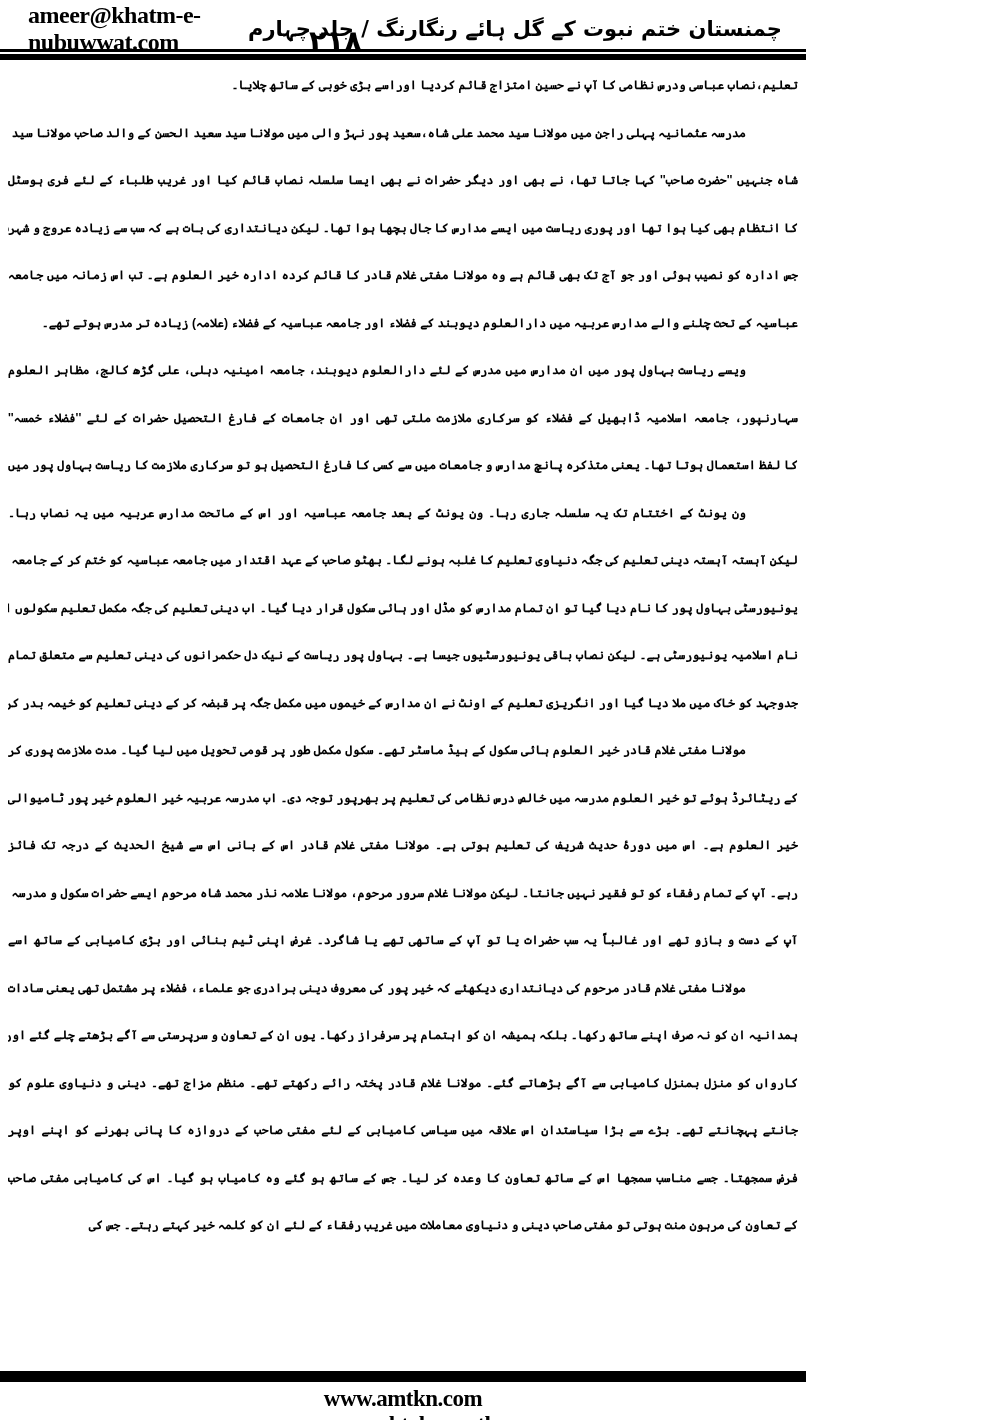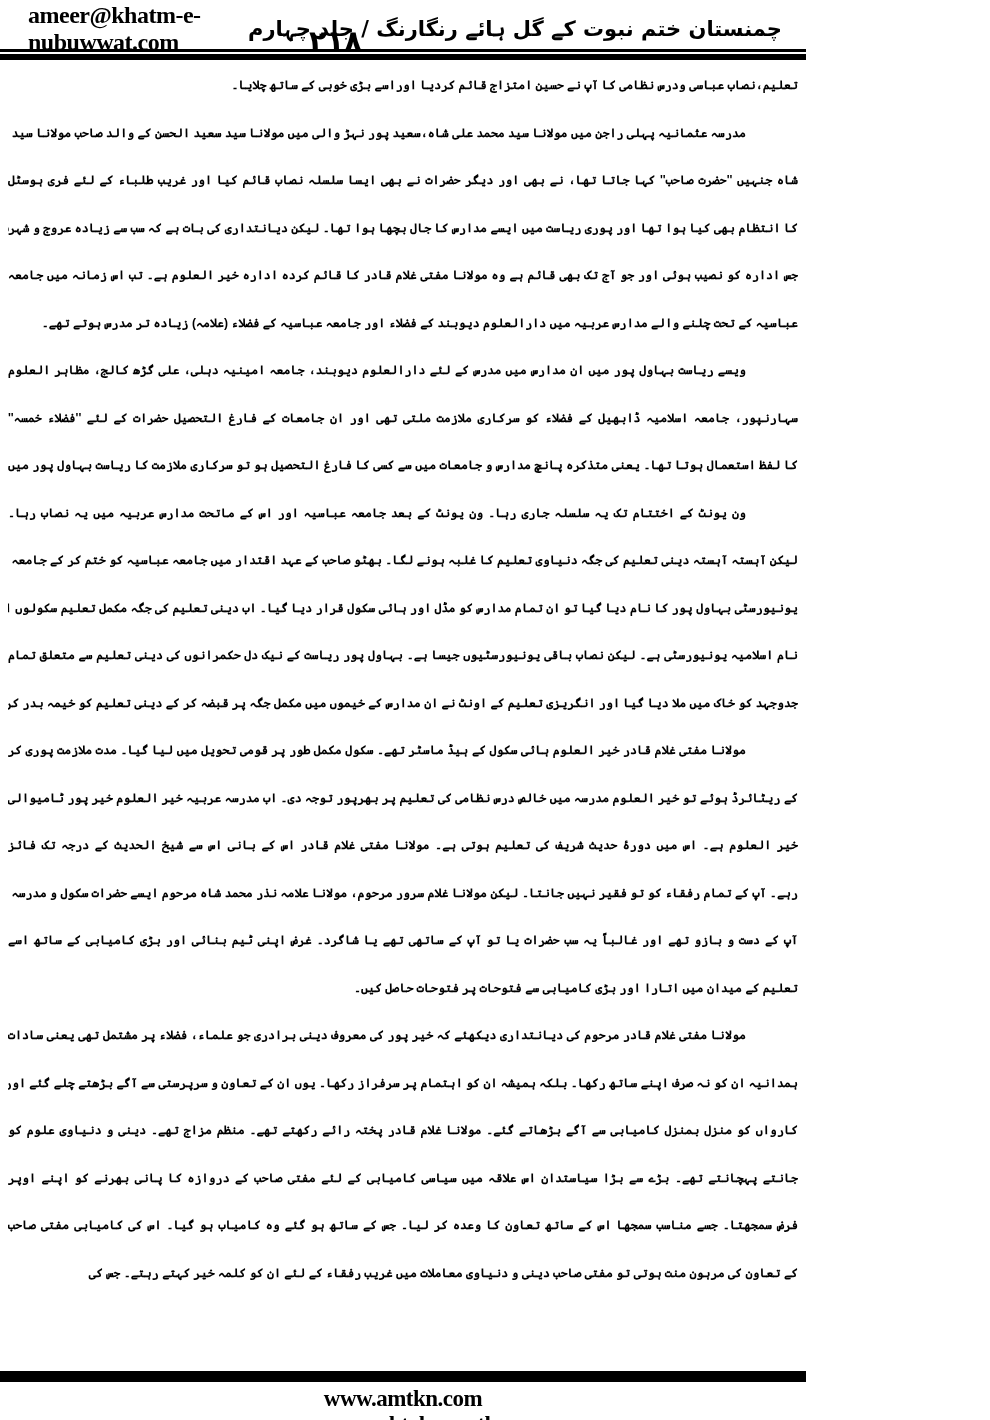--- a/index.html
+++ b/index.html
@@ -125,21 +125,20 @@
       <div class="line indent">ون یونٹ کے اختتام تک یہ سلسلہ جاری رہا۔ ون یونٹ کے بعد جامعہ عباسیہ اور اس کے ماتحت مدارس عربیہ میں یہ نصاب رہا۔</div>
       <div class="line">لیکن آہستہ آہستہ دینی تعلیم کی جگہ دنیاوی تعلیم کا غلبہ ہونے لگا۔ بھٹو صاحب کے عہد اقتدار میں جامعہ عباسیہ کو ختم کر کے جامعہ اسلامیہ</div>
       <div class="line">یونیورسٹی بہاول پور کا نام دیا گیا تو ان تمام مدارس کو مڈل اور ہائی سکول قرار دیا گیا۔ اب دینی تعلیم کی جگہ مکمل تعلیم سکولوں اور کالجوں کی ہے۔</div>
       <div class="line">نام اسلامیہ یونیورسٹی ہے۔ لیکن نصاب باقی یونیورسٹیوں جیسا ہے۔ بہاول پور ریاست کے نیک دل حکمرانوں کی دینی تعلیم سے متعلق تمام</div>
       <div class="line last">جدوجہد کو خاک میں ملا دیا گیا اور انگریزی تعلیم کے اونٹ نے ان مدارس کے خیموں میں مکمل جگہ پر قبضہ کر کے دینی تعلیم کو خیمہ بدر کر دیا۔</div>
       <div class="line indent">مولانا مفتی غلام قادر خیر العلوم ہائی سکول کے ہیڈ ماسٹر تھے۔ سکول مکمل طور پر قومی تحویل میں لیا گیا۔ مدت ملازمت پوری کر</div>
       <div class="line">کے ریٹائرڈ ہوئے تو خیر العلوم مدرسہ میں خالص درس نظامی کی تعلیم پر بھرپور توجہ دی۔ اب مدرسہ عربیہ خیر العلوم خیر پور ٹامیوالی جامعہ</div>
       <div class="line">خیر العلوم ہے۔ اس میں دورۂ حدیث شریف کی تعلیم ہوتی ہے۔ مولانا مفتی غلام قادر اس کے بانی اس سے شیخ الحدیث کے درجہ تک فائز</div>
       <div class="line">رہے۔ آپ کے تمام رفقاء کو تو فقیر نہیں جانتا۔ لیکن مولانا غلام سرور مرحوم، مولانا علامہ نذر محمد شاہ مرحوم ایسے حضرات سکول و مدرسہ میں</div>
       <div class="line">آپ کے دست و بازو تھے اور غالباً یہ سب حضرات یا تو آپ کے ساتھی تھے یا شاگرد۔ غرض اپنی ٹیم بنائی اور بڑی کامیابی کے ساتھ اسے</div>
-      <div class="line last">تعلیم کے میدان میں اتارا اور بڑی کامیابی سے فتوحات پر فتوحات حاصل کیں۔</div>
       <div class="line indent">مولانا مفتی غلام قادر مرحوم کی دیانتداری دیکھئے کہ خیر پور کی معروف دینی برادری جو علماء، فضلاء پر مشتمل تھی یعنی سادات</div>
       <div class="line">ہمدانیہ ان کو نہ صرف اپنے ساتھ رکھا۔ بلکہ ہمیشہ ان کو اہتمام پر سرفراز رکھا۔ یوں ان کے تعاون و سرپرستی سے آگے بڑھتے چلے گئے اور</div>
       <div class="line">کارواں کو منزل بمنزل کامیابی سے آگے بڑھاتے گئے۔ مولانا غلام قادر پختہ رائے رکھتے تھے۔ منظم مزاج تھے۔ دینی و دنیاوی علوم کو</div>
       <div class="line">جانتے پہچانتے تھے۔ بڑے سے بڑا سیاستدان اس علاقہ میں سیاسی کامیابی کے لئے مفتی صاحب کے دروازہ کا پانی بھرنے کو اپنے اوپر</div>
       <div class="line">فرض سمجھتا۔ جسے مناسب سمجھا اس کے ساتھ تعاون کا وعدہ کر لیا۔ جس کے ساتھ ہو گئے وہ کامیاب ہو گیا۔ اس کی کامیابی مفتی صاحب</div>
       <div class="line last">کے تعاون کی مرہون منت ہوتی تو مفتی صاحب دینی و دنیاوی معاملات میں غریب رفقاء کے لئے ان کو کلمہ خیر کہتے رہتے۔ جس کی</div>
     </div>
 
   <div class="rule-bottom"></div>
 

